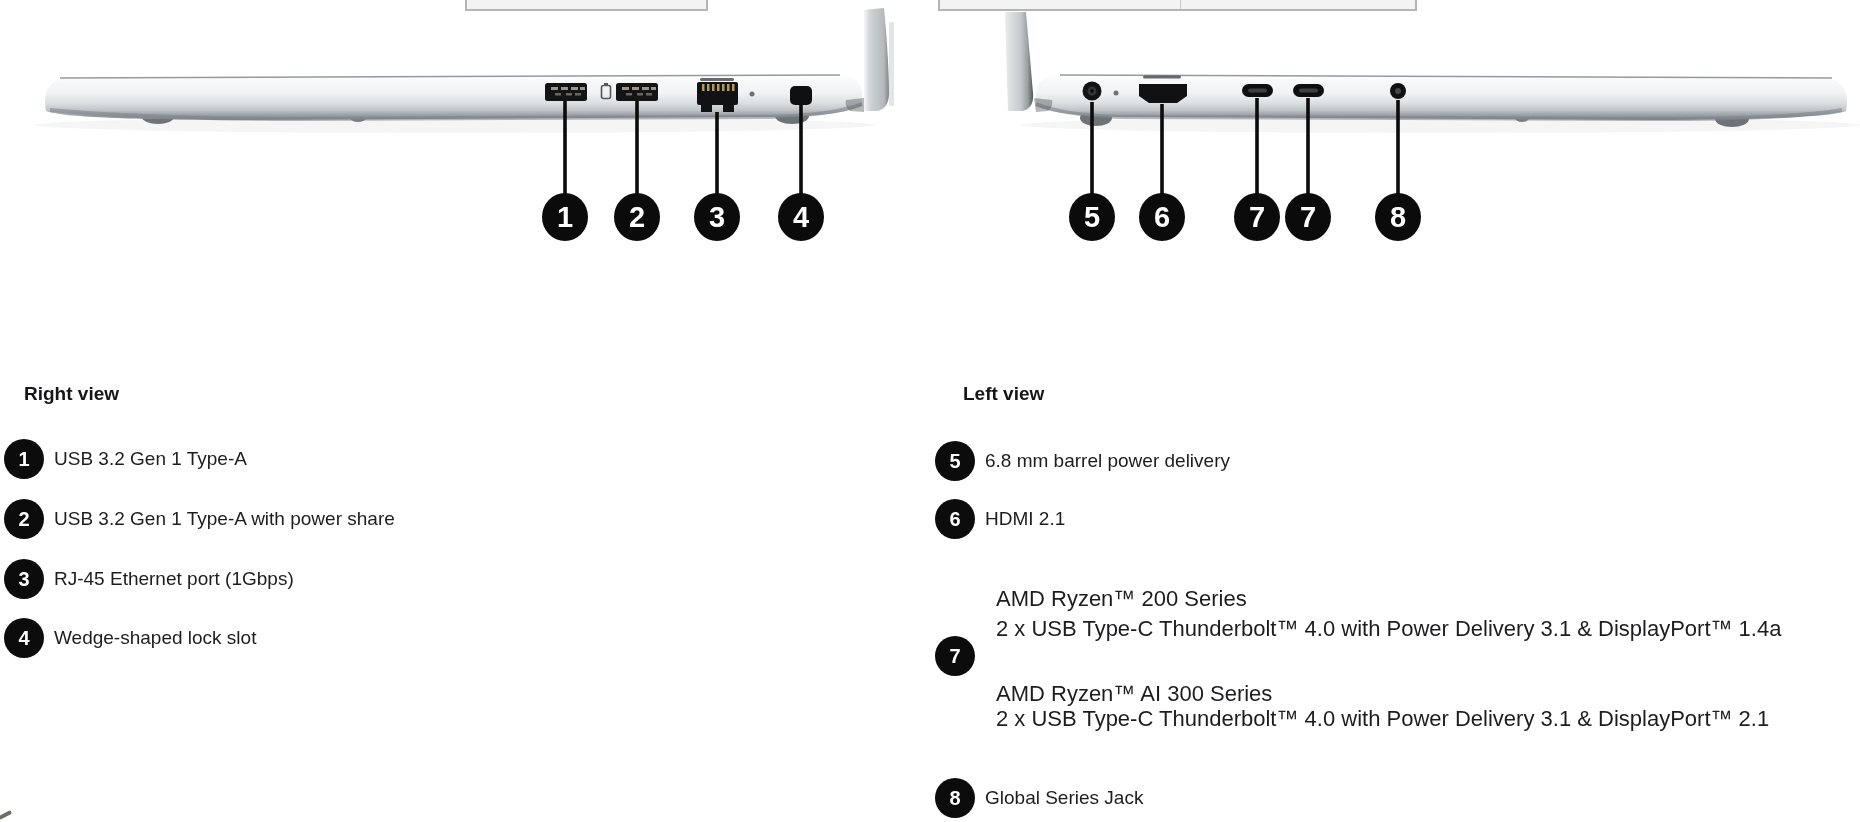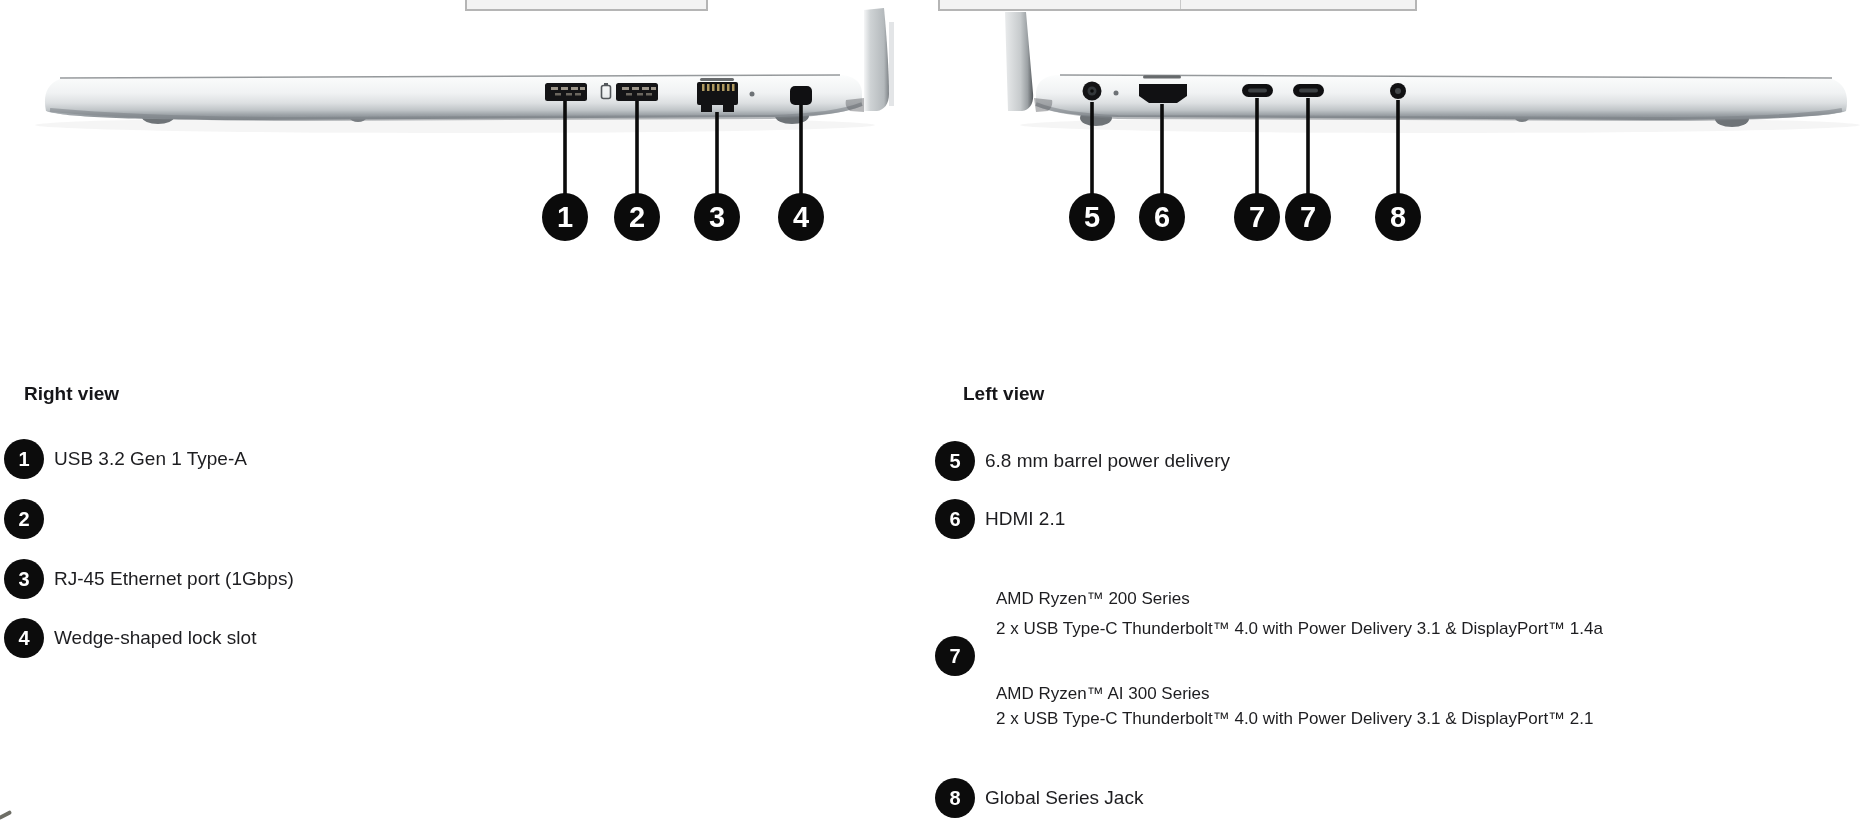--- a/index.html
+++ b/index.html
@@ -23,21 +23,21 @@
   
   .view-heading{position:absolute;font-size:19px;font-weight:700;color:#161619;line-height:20px;}
   .legend-row{position:absolute;height:40px;display:flex;align-items:center;}
   .num-badge{
     width:40px;height:40px;border-radius:50%;background:#0c0c0c;color:#fff;
     font-size:20px;font-weight:700;display:flex;align-items:center;justify-content:center;
     flex:0 0 40px;line-height:1;
   }
   .legend-label{margin-left:10px;font-size:19px;color:#1d1d20;white-space:nowrap;}
   .badge-abs{position:absolute;}
-  .multi-line{position:absolute;height:29px;line-height:29px;font-size:17px;color:#1d1d20;white-space:nowrap;}
+  .multi-line{position:absolute;height:29px;line-height:29px;font-size:22px;color:#1d1d20;white-space:nowrap;}
   .corner-artifact{
     position:absolute;left:-2px;top:813px;width:14px;height:4px;background:#4a4a40;
     transform:rotate(-28deg);opacity:.8;border-radius:2px;
   }
 </style>
 </head>
 <body>
 
 <div class="canvas">
 
@@ -202,20 +202,21 @@
   <div class="callout" style="left:1375px;top:193px;">8</div>
 
   <div class="view-heading" style="left:24px;top:384px;">Right view</div>
 
   <div class="legend-row" style="left:4px;top:439px;">
     <div class="num-badge">1</div>
     <div class="legend-label">USB 3.2 Gen 1 Type-A</div>
   </div>
   <div class="legend-row" style="left:4px;top:499px;">
     <div class="num-badge">2</div>
+    <div class="legend-label">USB 3.2 Gen 1 Type-A with power share</div>
   </div>
   <div class="legend-row" style="left:4px;top:559px;">
     <div class="num-badge">3</div>
     <div class="legend-label">RJ-45 Ethernet port (1Gbps)</div>
   </div>
   <div class="legend-row" style="left:4px;top:618px;">
     <div class="num-badge">4</div>
     <div class="legend-label">Wedge-shaped lock slot</div>
   </div>
 

